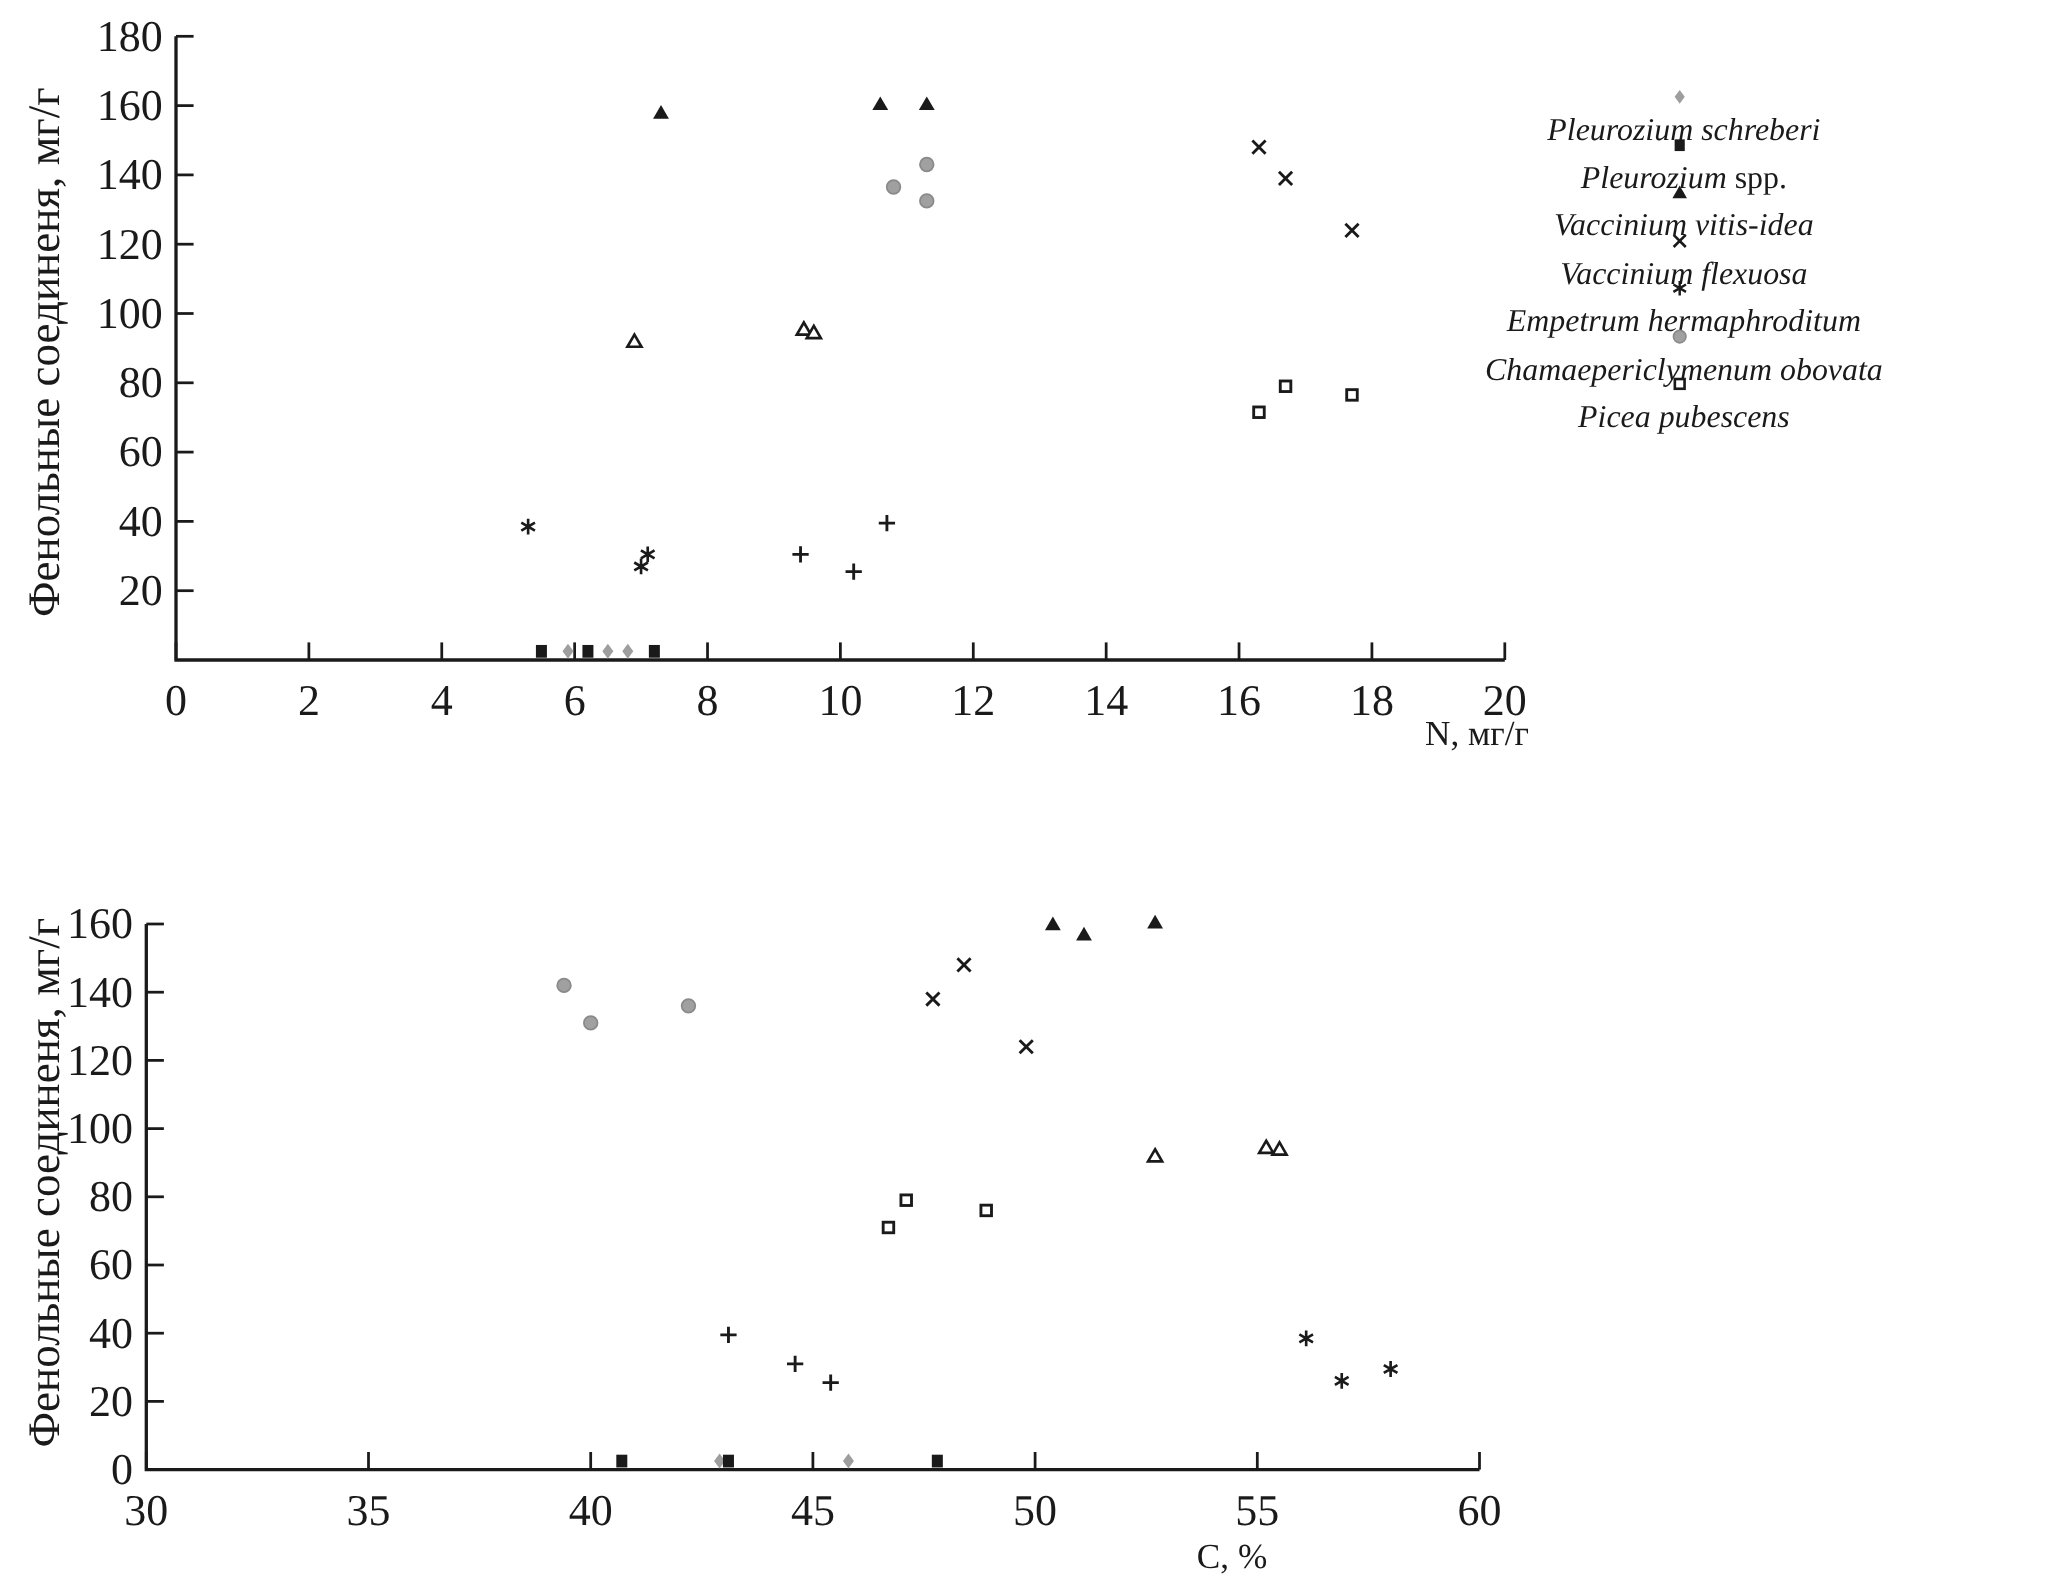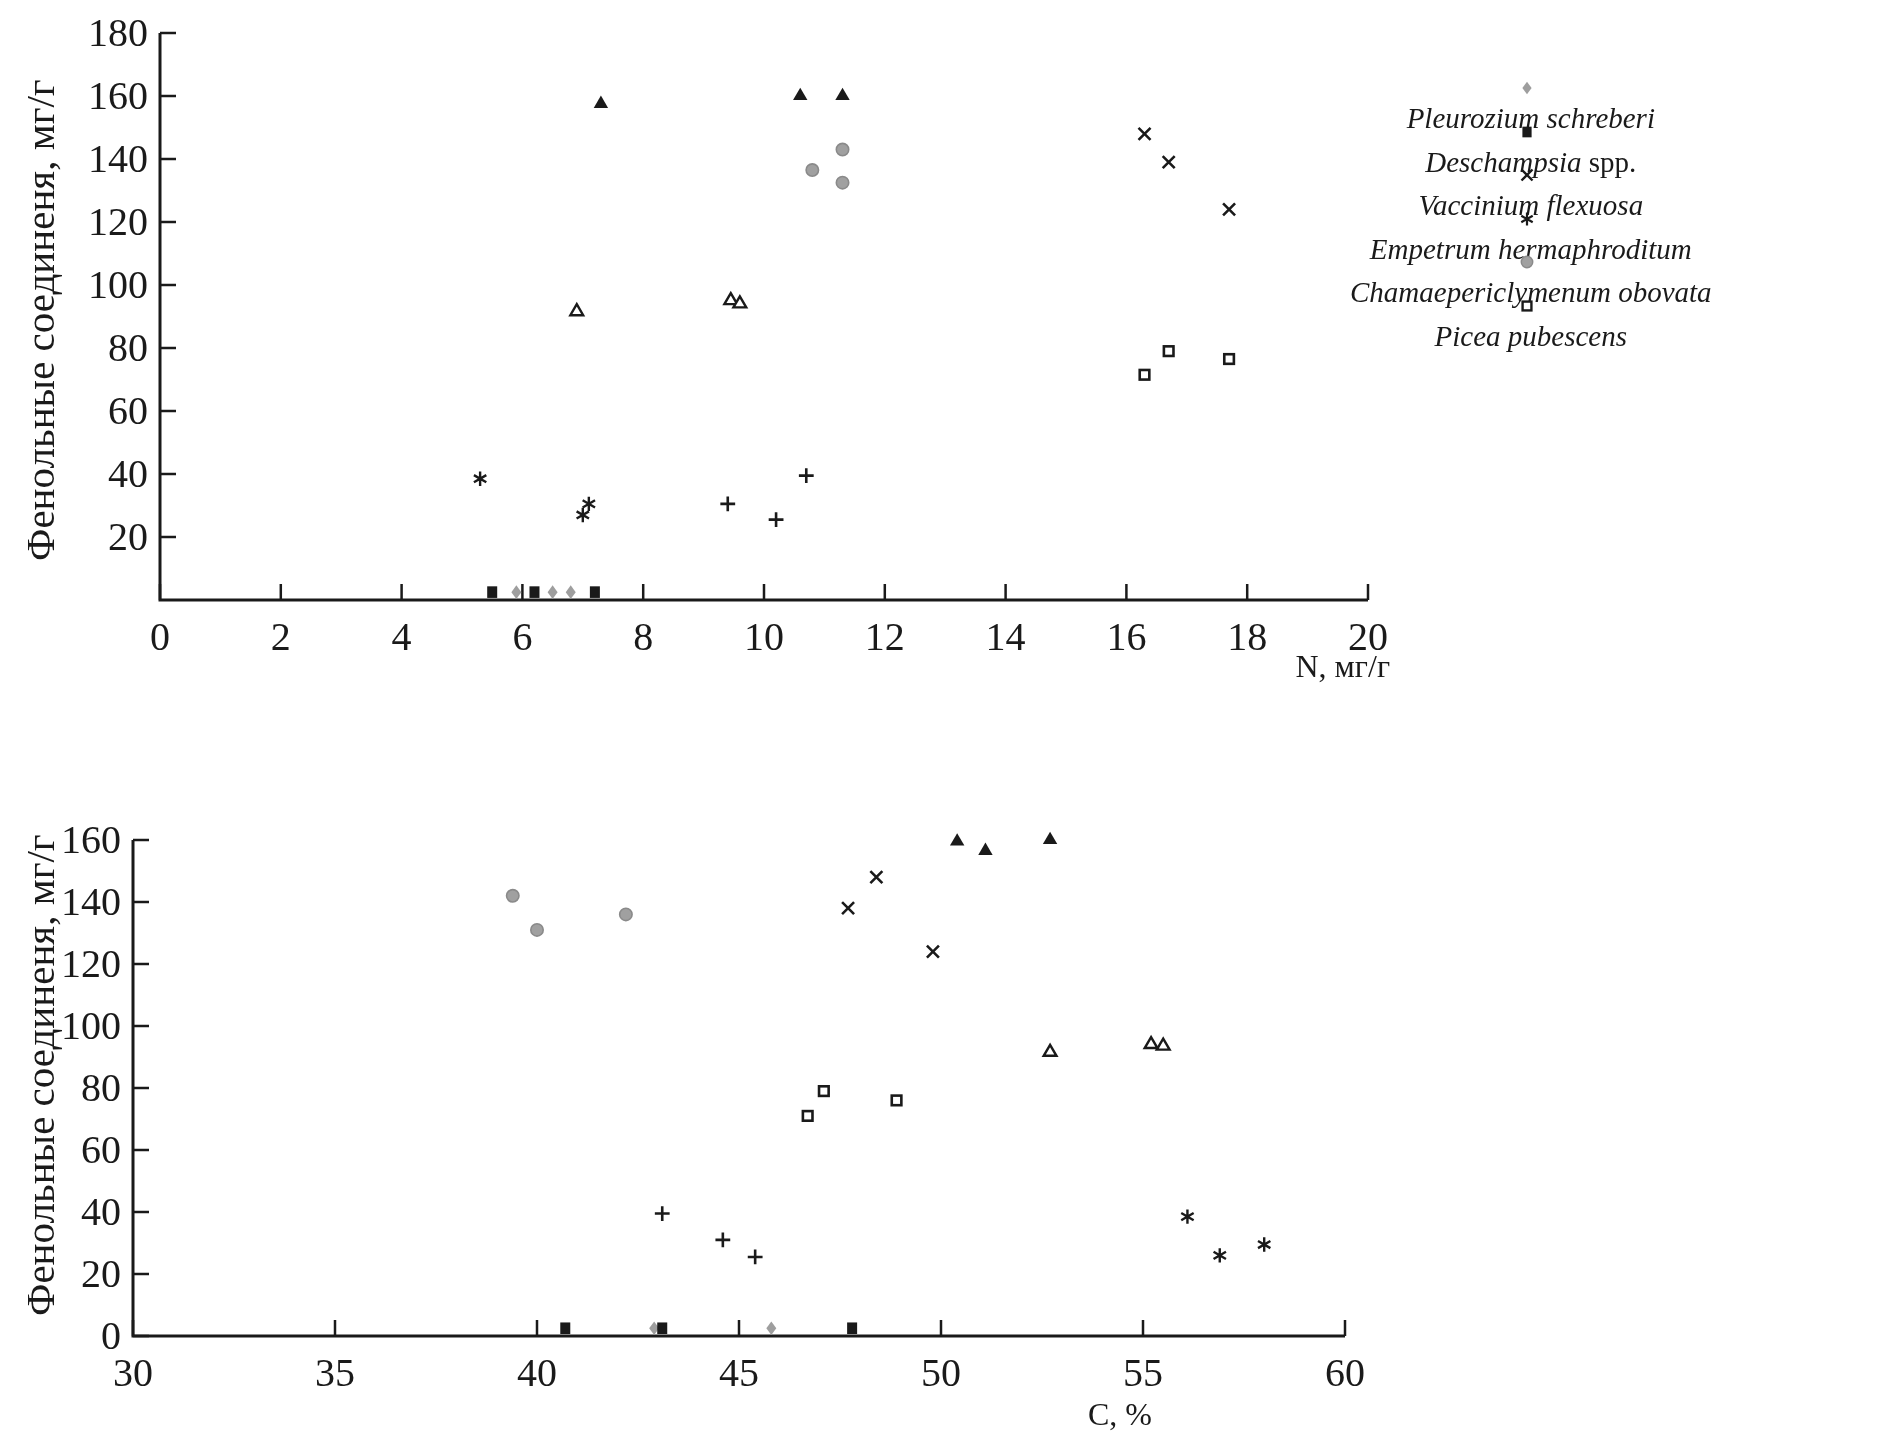--- a/index.html
+++ b/index.html
@@ -278,21 +278,31 @@
       <span class="legend-text"><span>Pleurozium schreberi</span></span>
     </div>
     <div class="legend-item">
       <span class="legend-marker">
         <svg width="28" height="28" viewBox="-14 -14 28 28">
           <g transform="translate(0,0) scale(0.92)">
             <rect x="-5" y="-5.8" width="10" height="11.6" fill="#1a1a1a"></rect>
           </g>
         </svg>
       </span>
-      <span class="legend-text"><span>Deschampsia</span><span class="up"> spp.</span></span>
+      <span class="legend-text"><span>Pleurozium</span><span class="up"> spp.</span></span>
+    </div>
+    <div class="legend-item">
+      <span class="legend-marker">
+        <svg width="28" height="28" viewBox="-14 -14 28 28">
+          <g transform="translate(0,0) scale(0.92)">
+            <polygon points="0,-6.8 7.2,5.6 -7.2,5.6" fill="#1a1a1a"></polygon>
+          </g>
+        </svg>
+      </span>
+      <span class="legend-text"><span>Vaccinium vitis-idea</span></span>
     </div>
     <div class="legend-item">
       <span class="legend-marker">
         <svg width="28" height="28" viewBox="-14 -14 28 28">
           <g transform="translate(0,0) scale(0.92)">
             <path d="M-6,-6 L6,6 M-6,6 L6,-6" stroke="#1a1a1a" stroke-width="2.6" fill="none" stroke-linecap="butt"></path>
           </g>
         </svg>
       </span>
       <span class="legend-text"><span>Vaccinium flexuosa</span></span>

